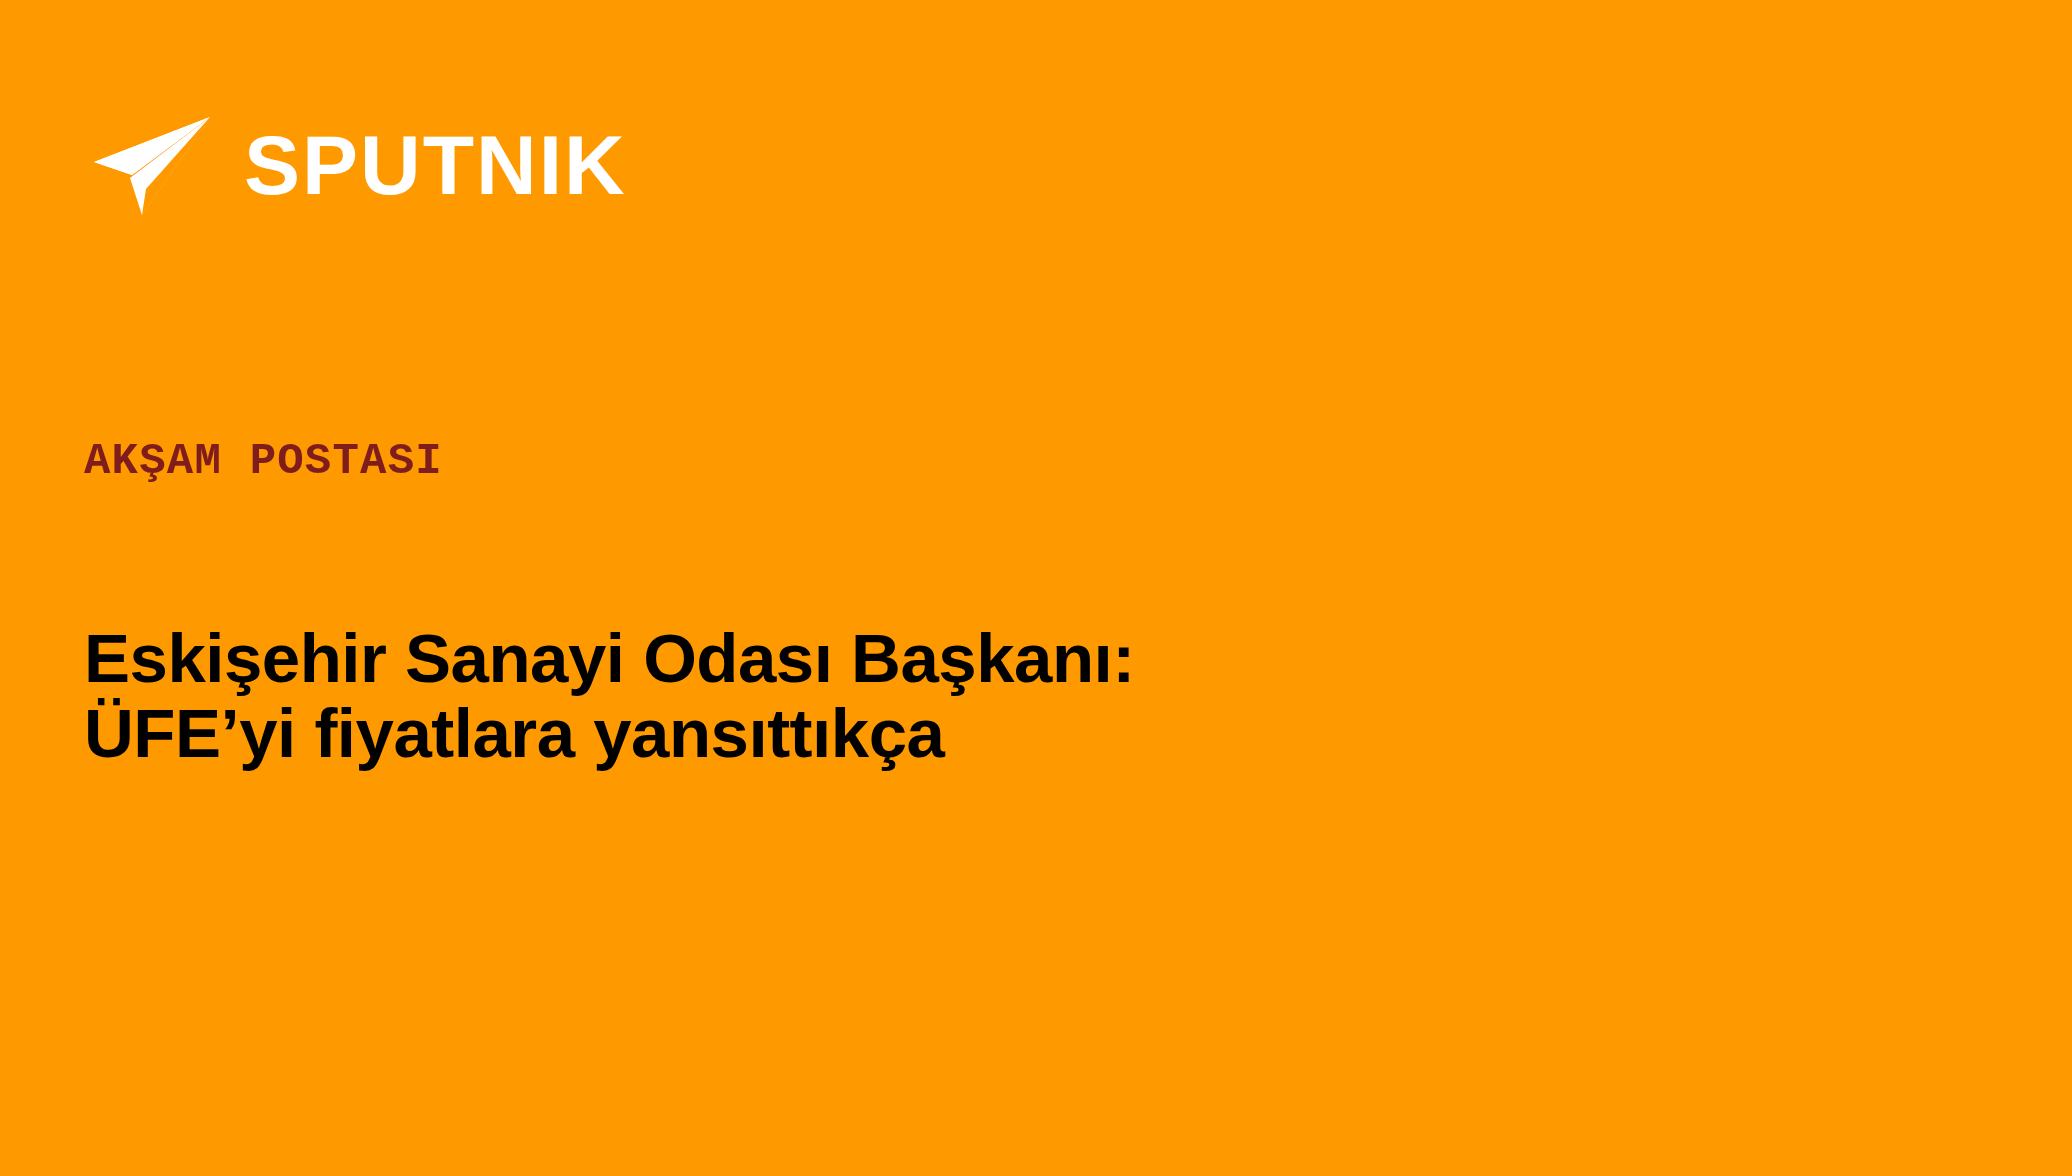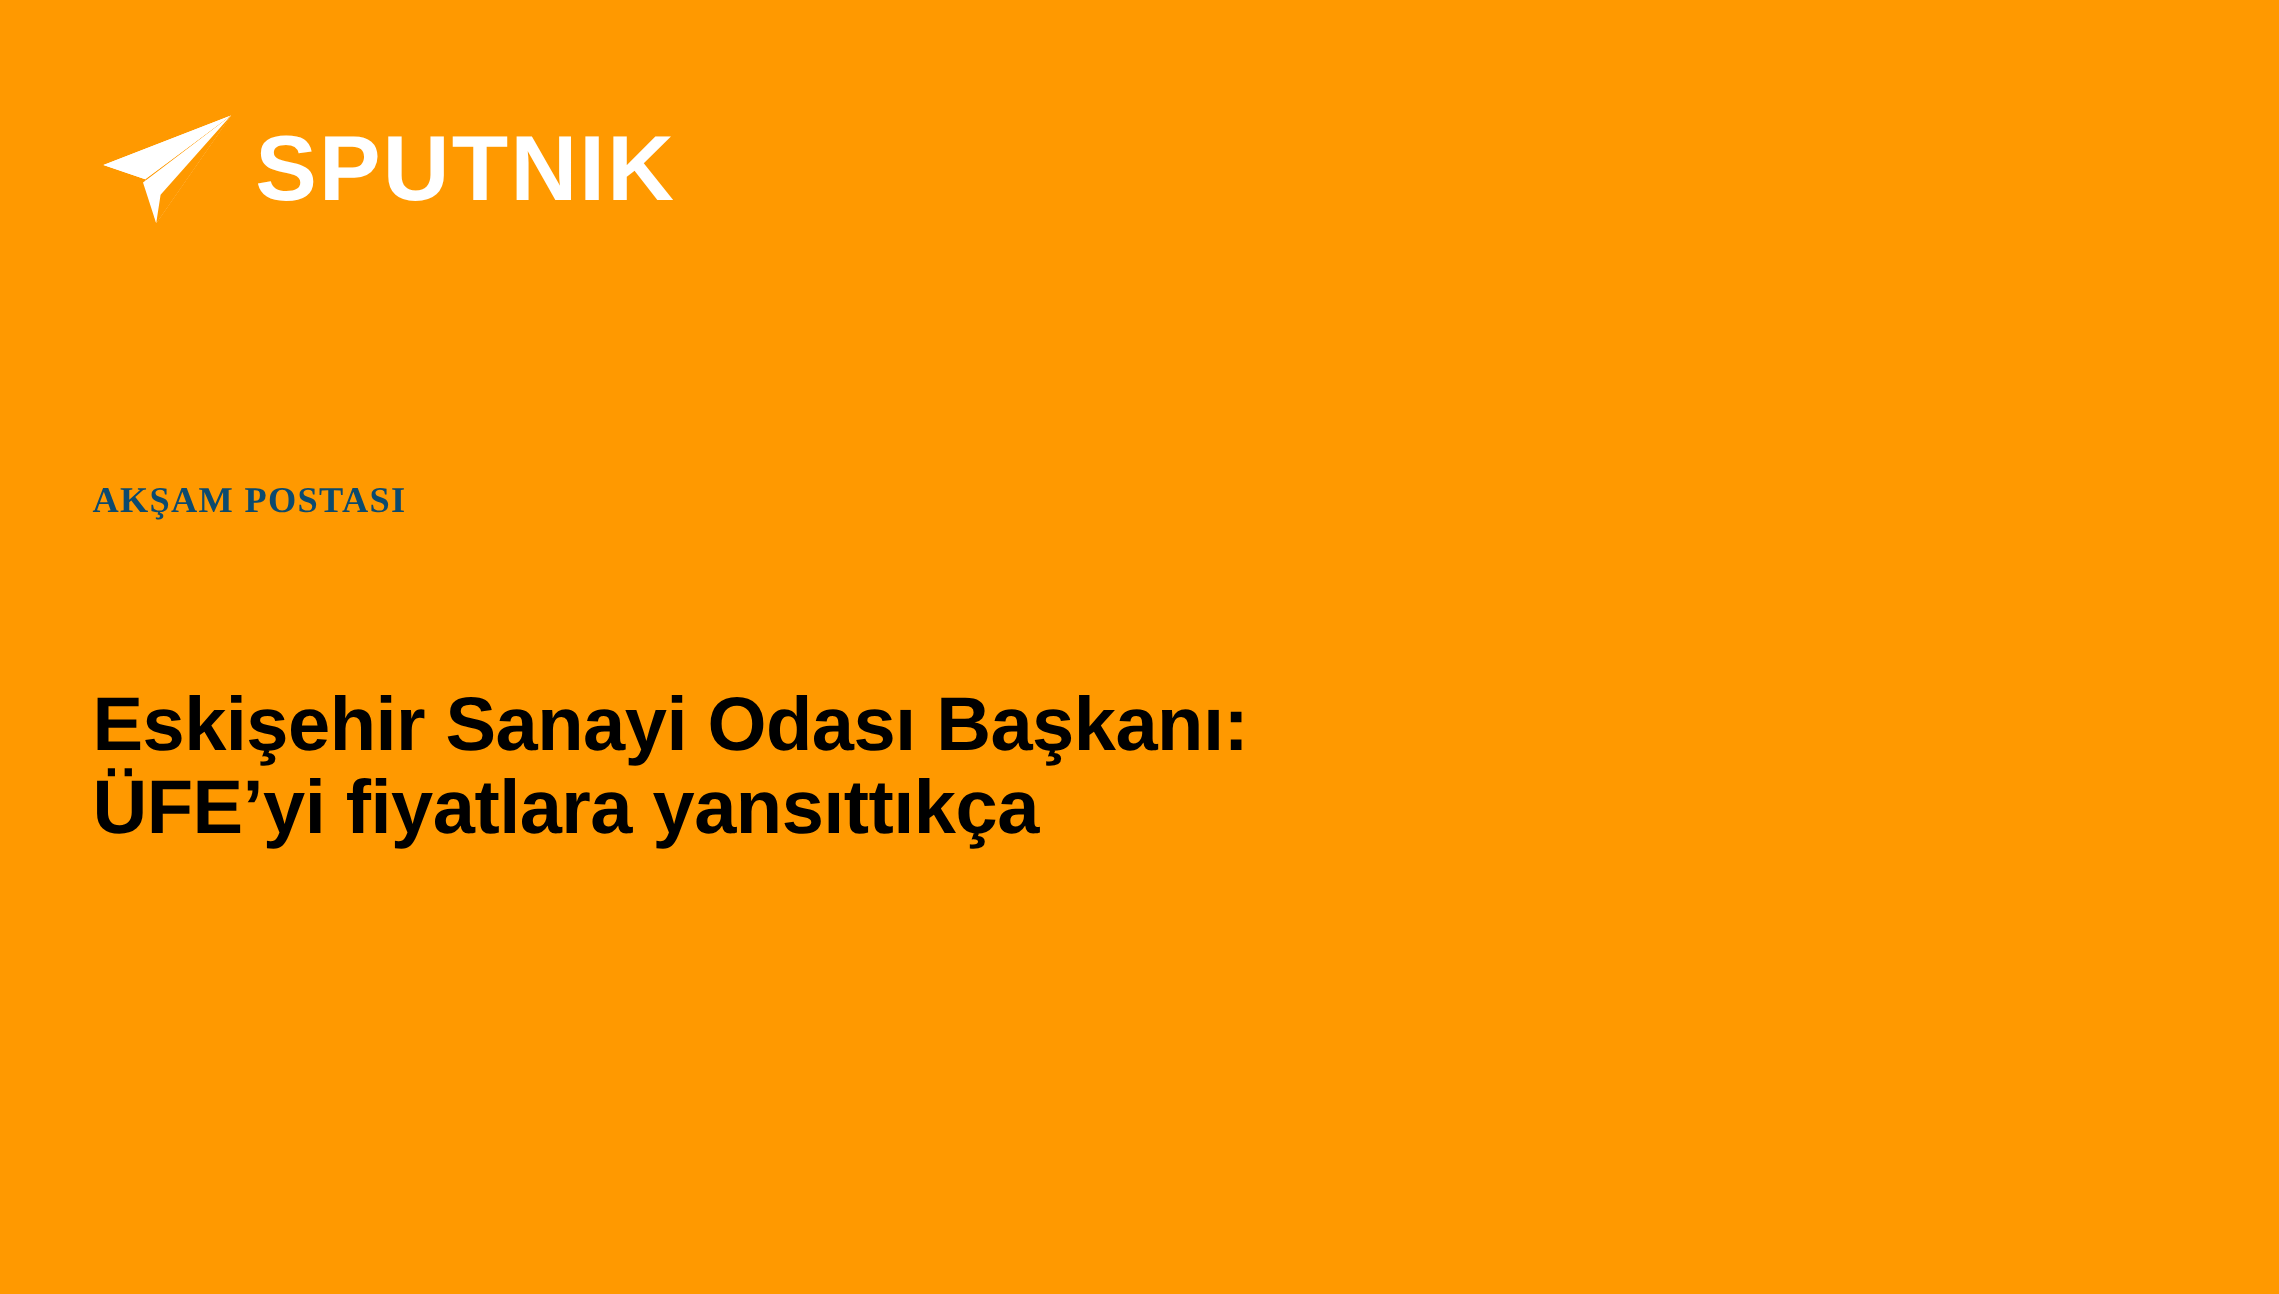--- a/index.html
+++ b/index.html
@@ -20,24 +20,24 @@
     height: 1176px;
     background: #ff9900;
     box-sizing: border-box;
     overflow: hidden;
   }
 
   
   .brand {
     position: absolute;
     left: 80px;
-    top: 100px;
+    top: 112px;
     display: flex;
     align-items: center;
-    gap: 16px;
+    gap: 28px;
     height: 110px;
   }
 
   .brand-mark {
     display: block;
     width: 136px;
     height: 104px;
     flex: 0 0 auto;
   }
 
@@ -51,27 +51,27 @@
     white-space: nowrap;
     font-family: "Liberation Sans", "DejaVu Sans", sans-serif;
     transform: translateY(-2px);
   }
 
   
   .kicker {
     position: absolute;
     left: 84px;
     top: 437px;
-    color: #0c4a6e;
-    font-size: 33px;
+    color: #7f1d1d;
+    font-size: 44px;
     line-height: 1.1;
     font-weight: 700;
     letter-spacing: 1.2px;
     white-space: nowrap;
-    font-family: Liberation Serif, serif;
+    font-family: Liberation Mono, monospace;
   }
 
   
   .headline {
     position: absolute;
     left: 84px;
     top: 575px;
     width: 1890px;
     color: #000000;
     font-size: 69px;

